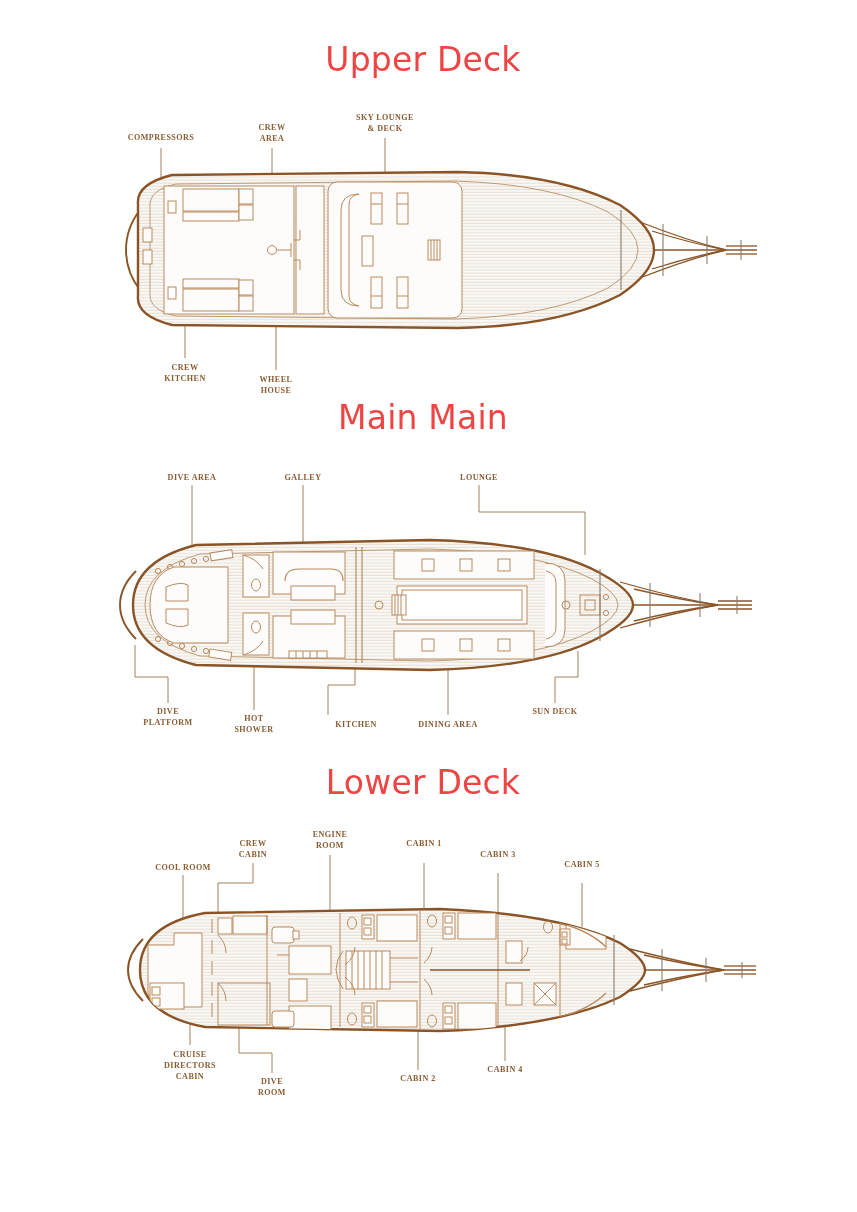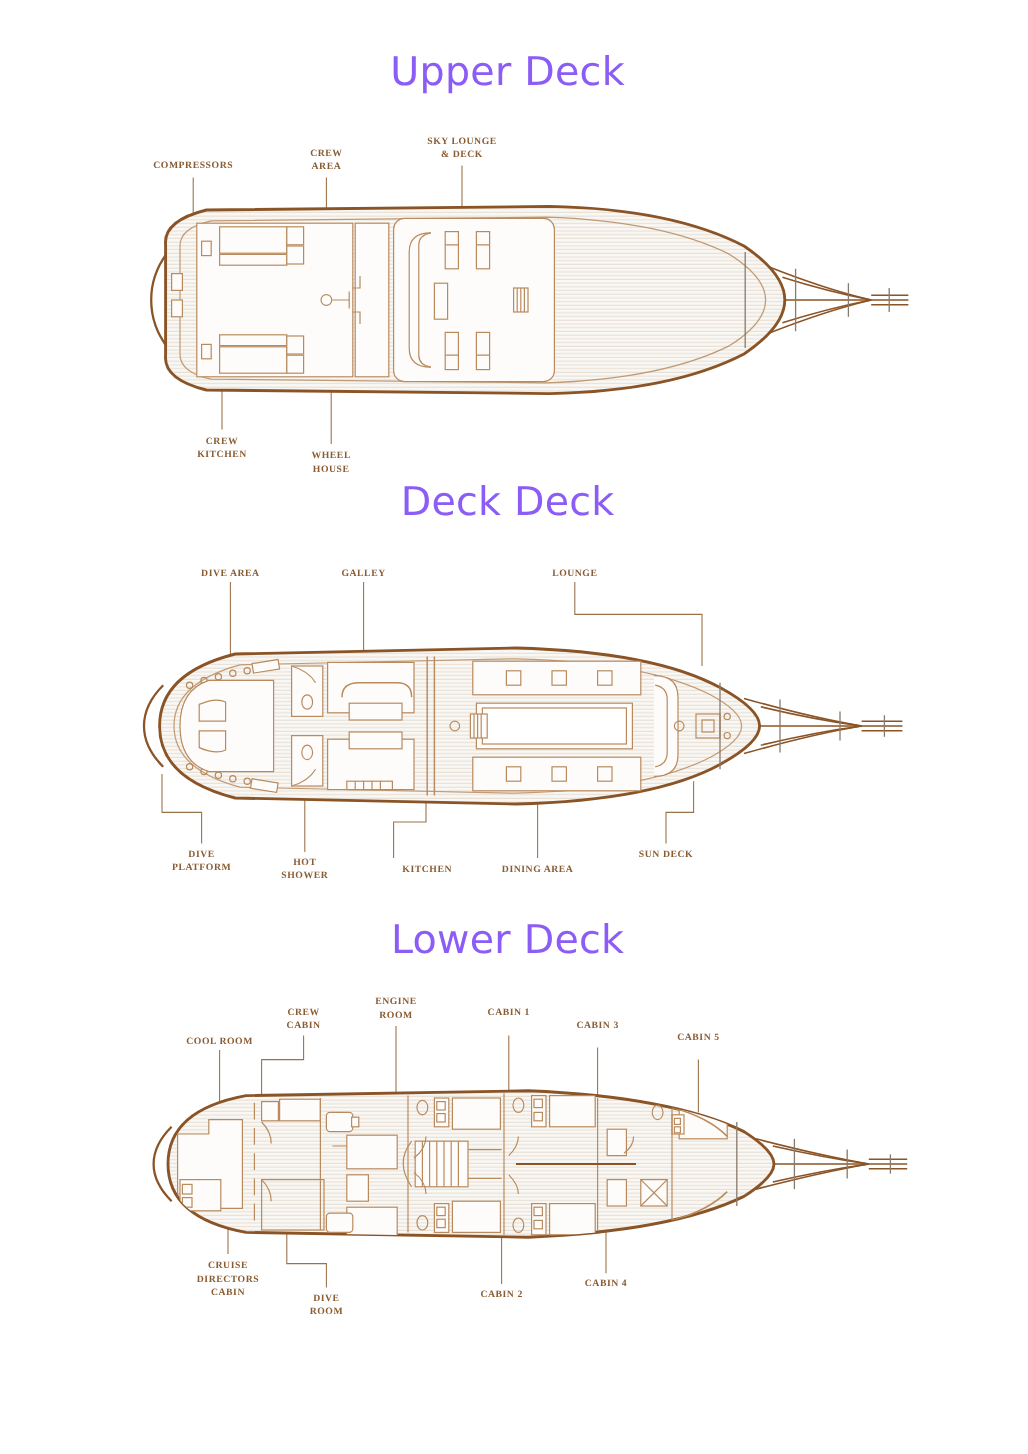--- a/index.html
+++ b/index.html
@@ -4,21 +4,21 @@
 <style>
   html,body{margin:0;padding:0;}
   body{
     width:857px;height:1212px;background:#ffffff;
     font-family:"Liberation Sans", sans-serif;
     position:relative;overflow:hidden;
   }
   .deck-title{
     position:absolute;left:0;width:846px;text-align:center;
     font-family:"DejaVu Sans", sans-serif;
-    font-weight:400;color:#8b5cf6;letter-spacing:.2px;
+    font-weight:400;color:#ef4444;letter-spacing:.2px;
   }
   #title-upper{top:40px;font-size:33px;}
   #title-main{top:398px;font-size:33px;}
   #title-lower{top:763px;font-size:33px;}
 
   .deck-block{position:absolute;left:0;width:857px;}
   #deck-upper{top:100px;height:300px;}
   #deck-main{top:455px;height:300px;text-decoration:underline;}
   #deck-lower{top:815px;height:300px;}
 
@@ -132,21 +132,21 @@
   </g>
   <g stroke="#8b7b6b" stroke-width="1.1">
     <line x1="621" y1="110" x2="621" y2="190"></line>
     <line x1="663" y1="124" x2="663" y2="176"></line>
     <line x1="707" y1="136" x2="707" y2="164"></line>
     <line x1="741" y1="140" x2="741" y2="160"></line>
   </g>
 </svg>
 </div>
 
-<div class="deck-title" id="title-main">Deck Deck</div>
+<div class="deck-title" id="title-main">Main Main</div>
 
 <div class="deck-block" id="deck-main">
 <svg width="857" height="300" viewBox="0 0 857 300">
   <defs>
     <pattern id="plankM" width="6" height="3.1" patternUnits="userSpaceOnUse">
       <rect width="6" height="3.1" fill="#faf8f5"></rect>
       <rect width="6" height="1" y="2.1" fill="#e8e1d7"></rect>
     </pattern>
     <clipPath id="hullClipM">
           <path d="M133 150 Q133 106 196 90 L430 85 Q545 88 600 118 Q633 136 633 150 Q633 164 600 182 Q545 212 430 215 L196 210 Q133 194 133 150 Z"></path>

